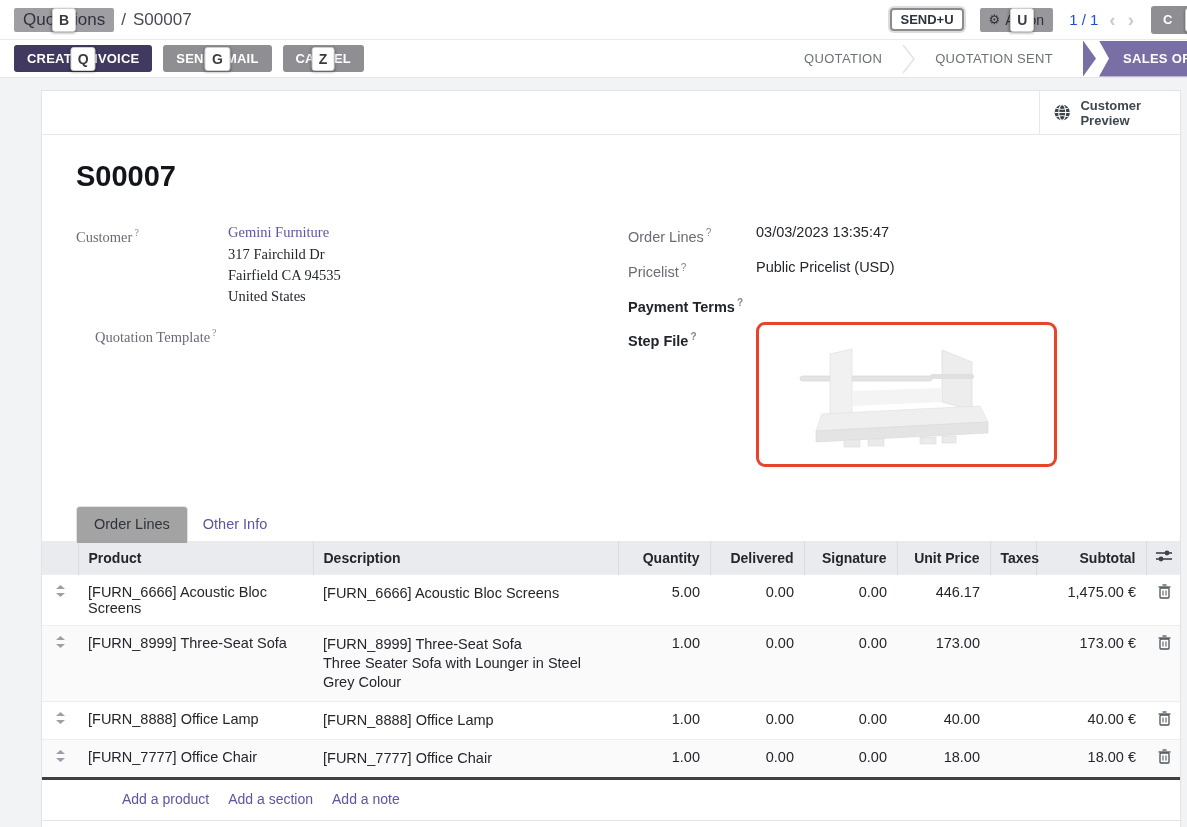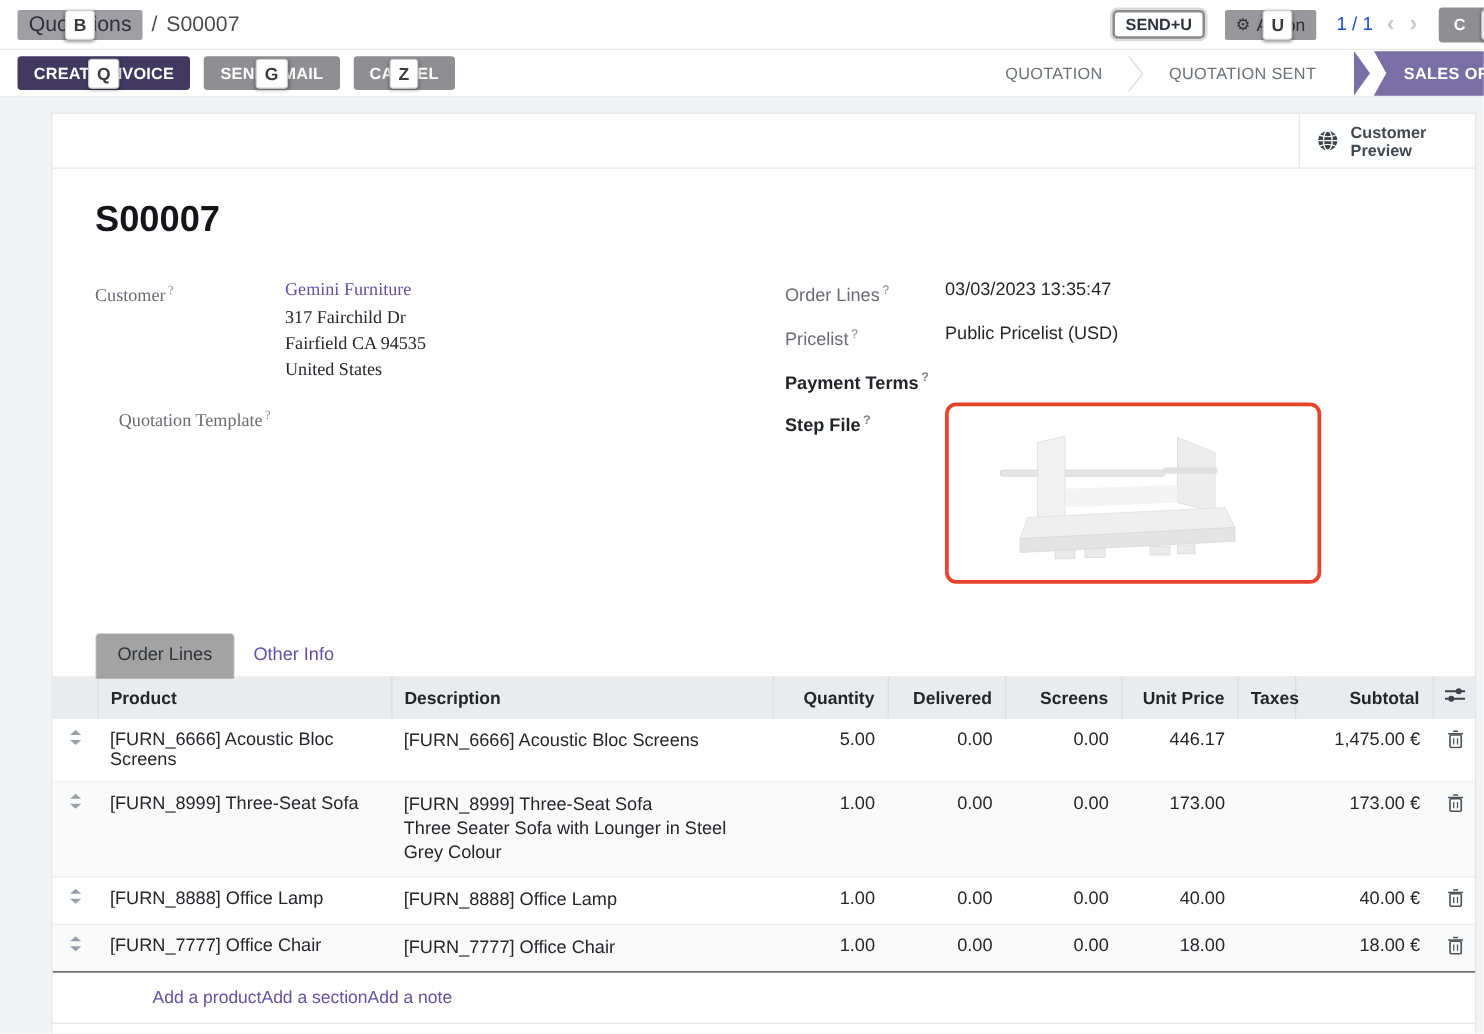--- a/index.html
+++ b/index.html
@@ -102,21 +102,21 @@
   .olines tbody td { padding:9px 10px; border-top:1px solid #eceef0; vertical-align:top;
     color:#24262c; }
   .olines tbody tr:nth-child(even) td { background:#fafafb; }
   .olines td.c, .olines th.c { text-align:center; padding-left:2px; padding-right:2px; }
   .desc { white-space:pre-line; line-height:19px; }
   .hl { color:#1579b5; }
   .handle { cursor:grab; }
   .trash-btn { cursor:pointer; background:none; border:none; padding:0; }
   .adjust-btn { cursor:pointer; background:none; border:none; padding:0; }
 
-  .add-links { padding:11px 0 13px 80px; border-top:1px solid #404040; display:flex; 
+  .add-links { padding:11px 0 13px 80px; border-top:3px solid #404040; display:flex; gap:19px;
     font-size:14px;text-align:right; }
 
   
   .sheet-footer { border-top:1px solid #e3e5e8; padding:14px 34px 0; display:flex;
     justify-content:space-between; flex:1; }
 </style>
 </head>
 <body>
 
 <div class="navbar">
@@ -264,21 +264,21 @@
           <col style="width:110px">
         <col style="width:36px">
       </colgroup>
       <thead>
         <tr>
           <th class="c"></th>
           <th>Product</th>
           <th>Description</th>
           <th class="num">Quantity</th>
           <th class="num">Delivered</th>
-          <th class="num">Screens</th>
+          <th class="num">Signature</th>
           <th class="num">Unit Price</th>
           <th>Taxes</th>
           <th class="num">Subtotal</th>
           <th class="c">
             <button class="adjust-btn">
               <svg width="16" height="14" viewBox="0 0 16 14">
                 <line x1="0" y1="4" x2="16" y2="4" stroke="#3b4248" stroke-width="1.6"></line>
                 <circle cx="11" cy="4" r="2.4" fill="#3b4248"></circle>
                 <line x1="0" y1="10" x2="16" y2="10" stroke="#3b4248" stroke-width="1.6"></line>
                 <circle cx="5" cy="10" r="2.4" fill="#3b4248"></circle>

